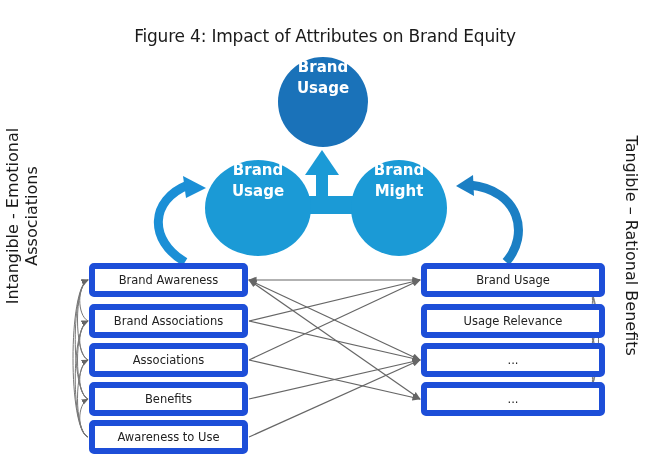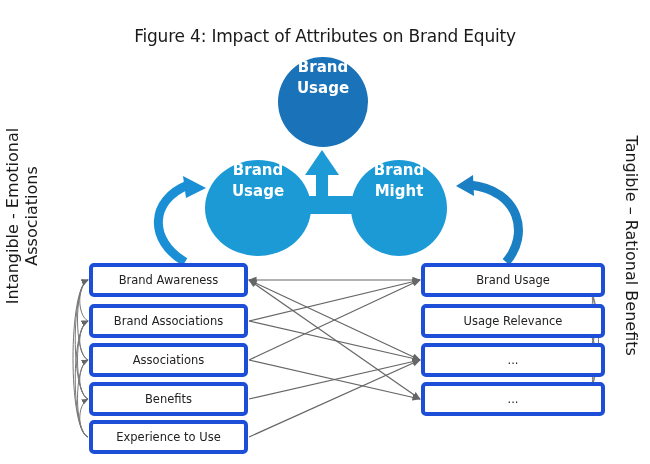--- a/index.html
+++ b/index.html
@@ -7,21 +7,21 @@
          font-family: "DejaVu Sans", sans-serif; }
   #title { position: absolute; left: 0; width: 650px; top: 26px; text-align: center;
            font-size: 17px; color: #1a1a1a; letter-spacing: -0.2px; }
   .circle { position: absolute; border-radius: 50%; display: flex; align-items: flex-start;
             justify-content: center; text-align: center; color: #fff; font-weight: bold;
             font-size: 15px; line-height: 21px; }
   .circle span { display: block; }
   #equity { left: 278px; top: 57px; width: 90px; height: 90px; background: #1a72b9; }
   #mind   { left: 205px; top: 160px; width: 106px; height: 96px; background: #1b9ad6; }
   #might  { left: 351px; top: 160px; width: 96px; height: 96px; background: #1b9ad6; }
-  .box { position: absolute; box-sizing: border-box; border: 4px solid #1d4ed8;
+  .box { position: absolute; box-sizing: border-box; border: 6px solid #1d4ed8;
          border-radius: 5px; background: #fff; display: flex; align-items: center;
          justify-content: center; font-size: 11.5px; color: #222; }
   .lbox { left: 89px; width: 159px; height: 34px; }
   .rbox { left: 421px; width: 184px; height: 34px; }
   .vlabel { position: absolute; font-size: 16px; color: #1a1a1a; text-align: center;
             line-height: 19px; white-space: nowrap; }
   #left-label { left: -78px; top: 197px; width: 200px; transform: rotate(-90deg); }
   #right-label { left: 521px; top: 236px; width: 220px; transform: rotate(90deg); }
   svg#links { position: absolute; left: 0; top: 0; }
 </style>
@@ -101,18 +101,18 @@
 <div id="left-label" class="vlabel">
   <div>Intangible - Emotional</div>
   <div>Associations</div>
 </div>
 <div id="right-label" class="vlabel">Tangible – Rational Benefits</div>
 
 <div class="box lbox" style="top:263px">Brand Awareness</div>
 <div class="box lbox" style="top:304px">Brand Associations</div>
 <div class="box lbox" style="top:343px">Associations</div>
 <div class="box lbox" style="top:382px">Benefits</div>
-<div class="box lbox" style="top:420px">Experience to Use</div>
+<div class="box lbox" style="top:420px">Awareness to Use</div>
 
 <div class="box rbox" style="top:263px">Brand Usage</div>
 <div class="box rbox" style="top:304px">Usage Relevance</div>
 <div class="box rbox" style="top:343px">...</div>
 <div class="box rbox" style="top:382px">...</div>
 
 </body></html>

